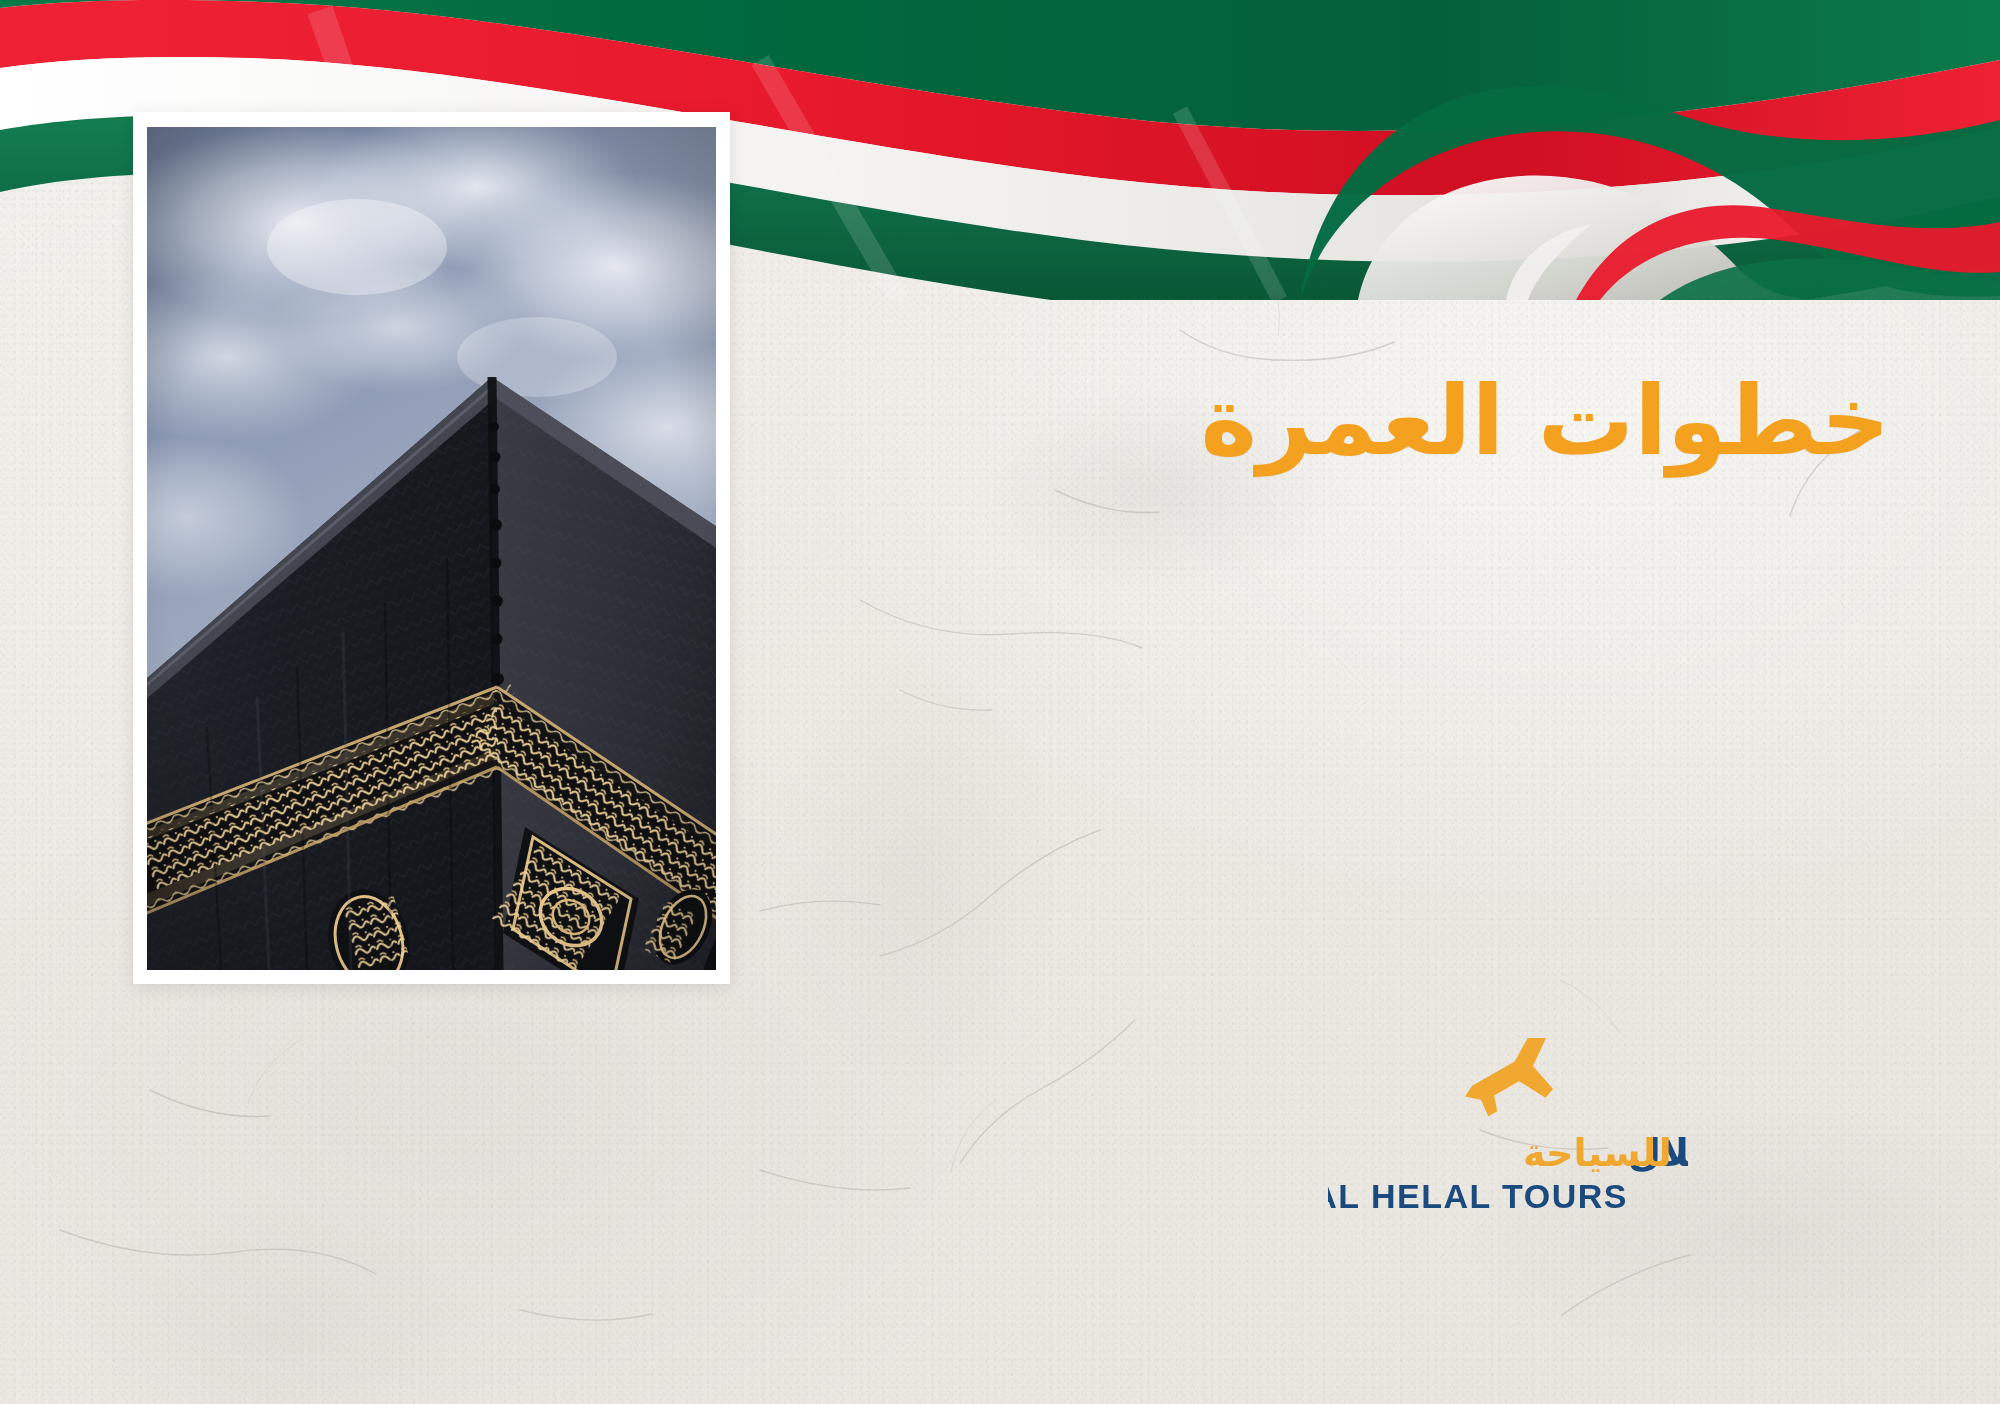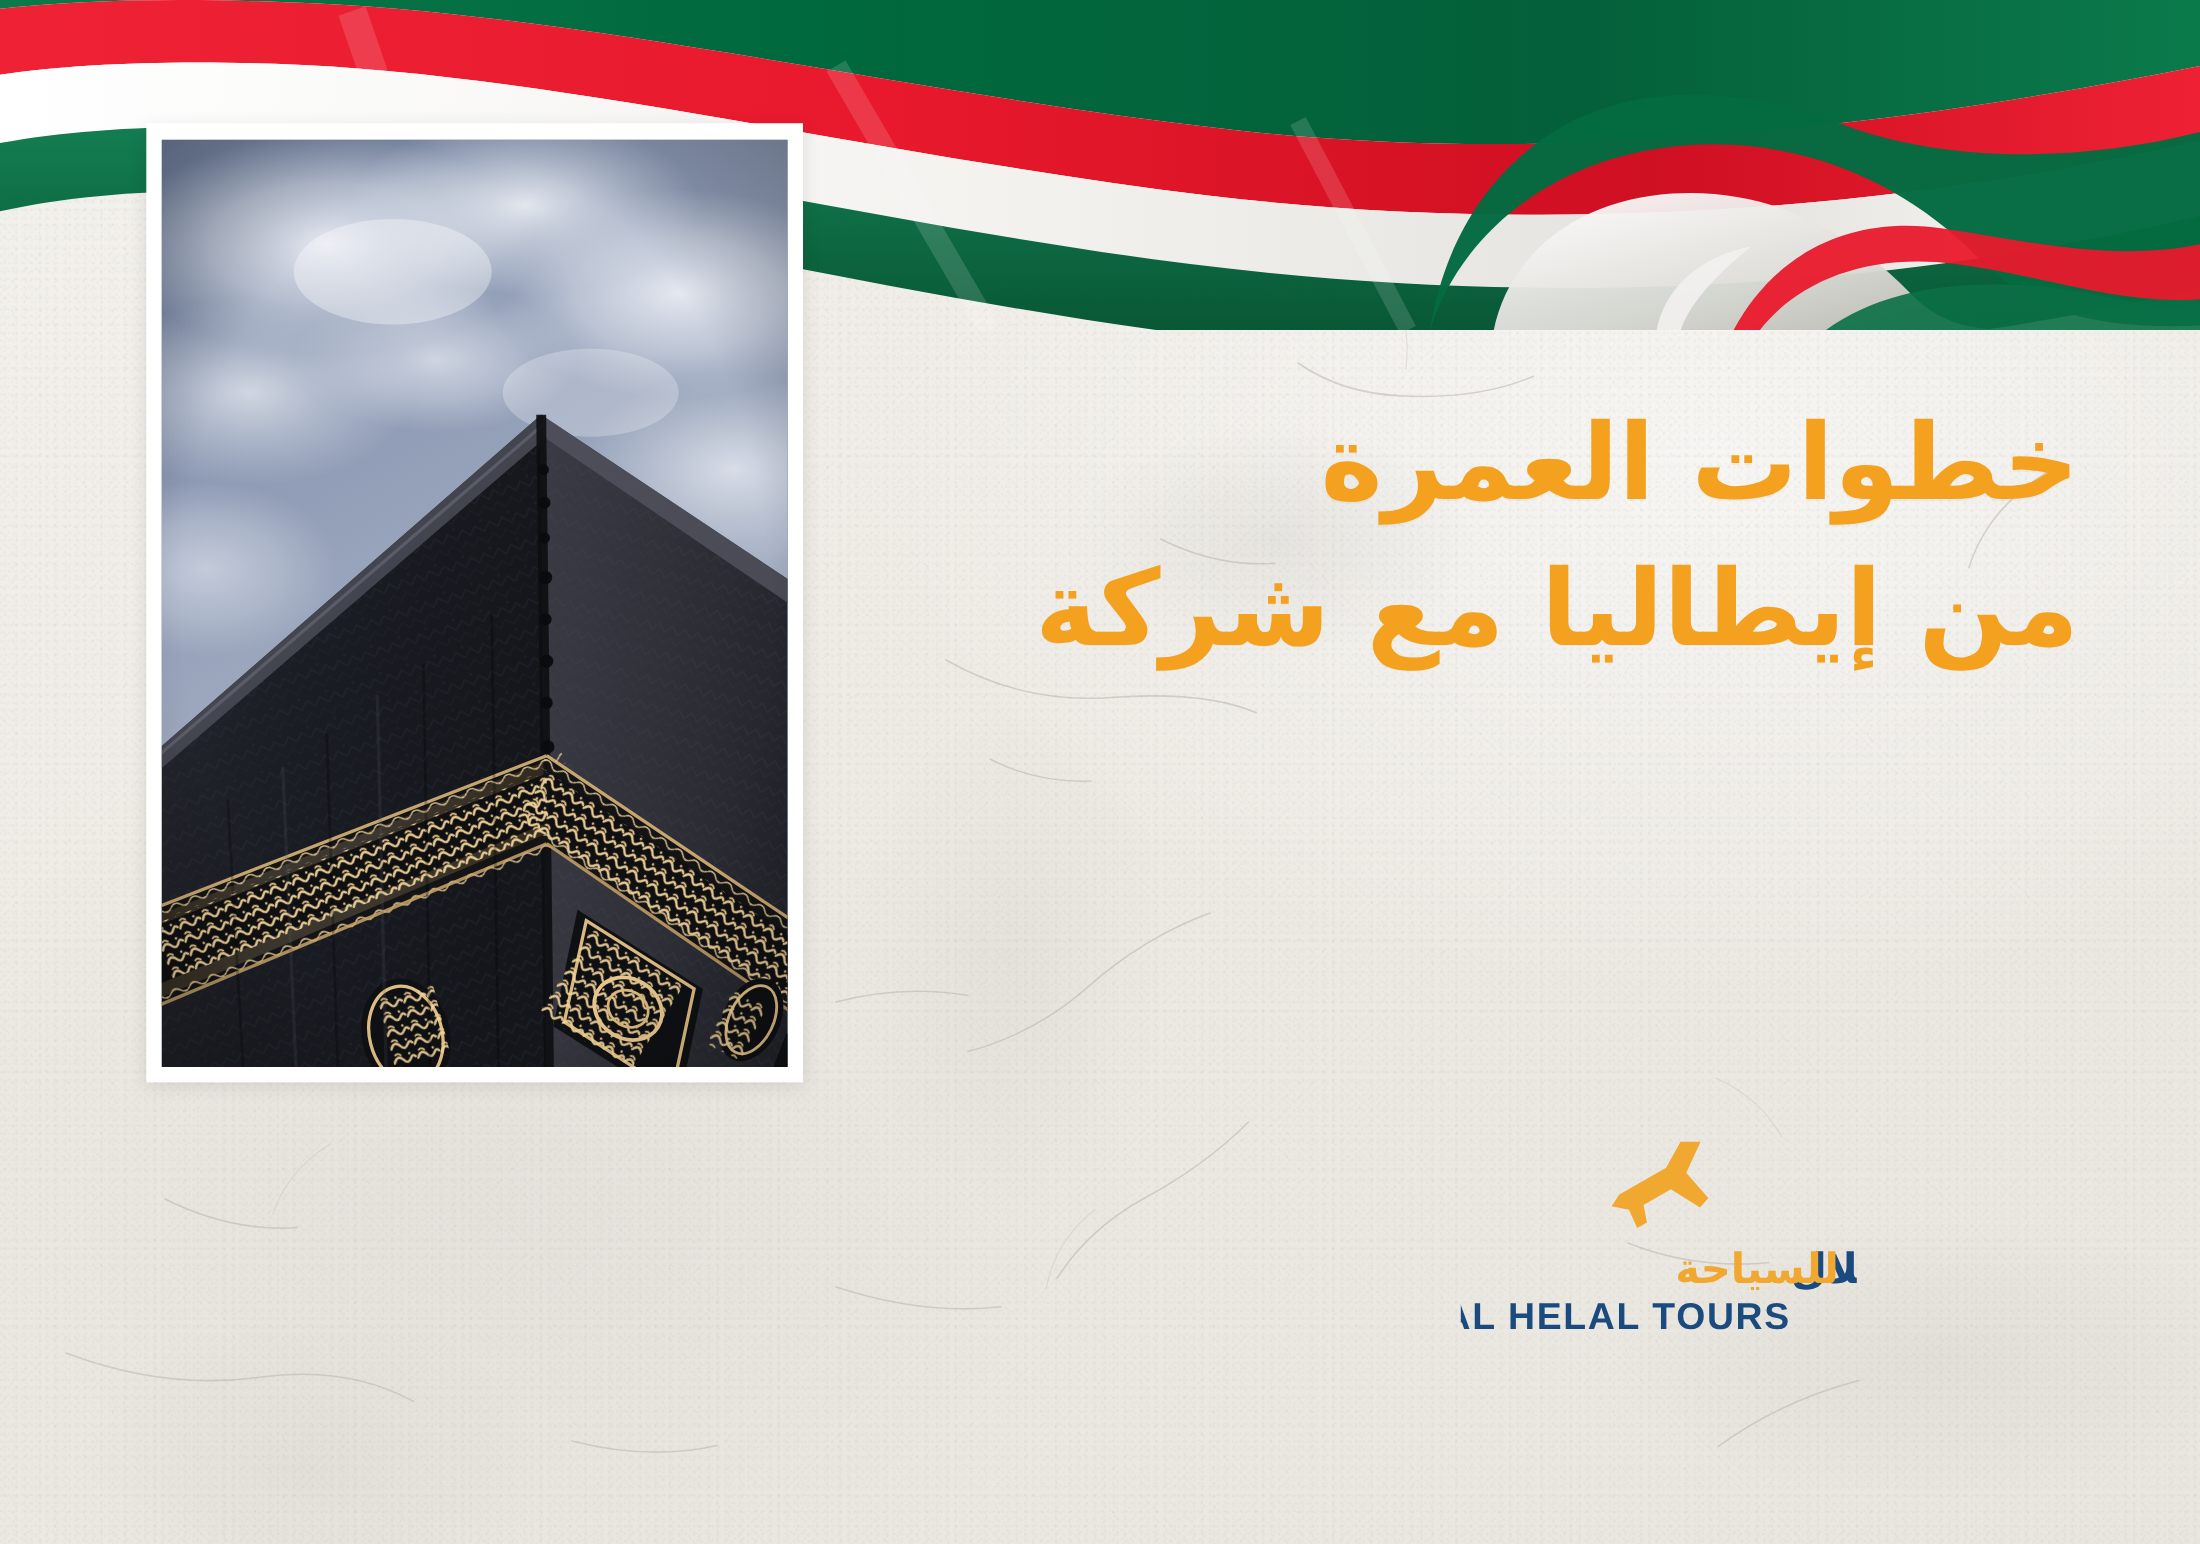--- a/index.html
+++ b/index.html
@@ -385,21 +385,20 @@
             <stop offset="1" stop-color="#000" stop-opacity=".28"></stop>
           </radialGradient>
           <rect width="569" height="843" fill="url(#vig)"></rect>
         </g>
       </svg>
     </div>
   </div>
 
   <div id="headline">
     <div class="hl-line">خطوات العمرة</div>
-    <div class="hl-line">من إيطاليا مع شركة</div>
   </div>
 
   <div id="logo">
     <svg viewBox="0 0 360 250" width="360" height="250" aria-hidden="true">
       <defs>
         <clipPath id="crescentClip">
           <path d="M138 18
                    A100 100 0 1 0 138 222
                    A84 84 0 1 1 138 18 Z"></path>
         </clipPath>

